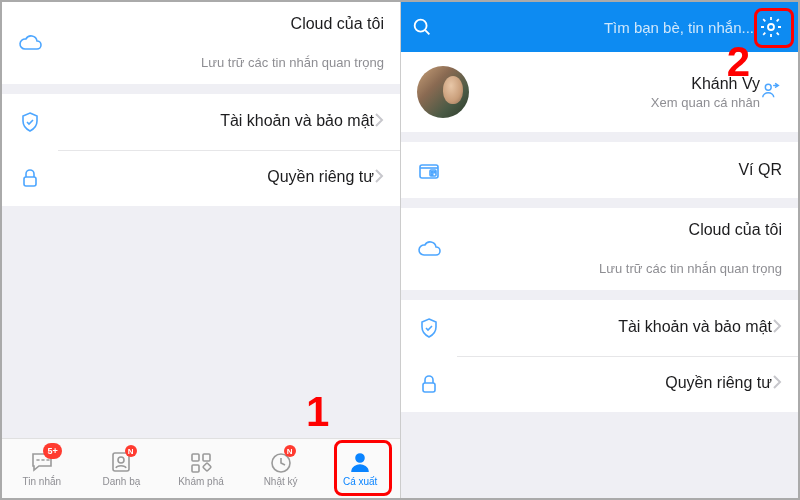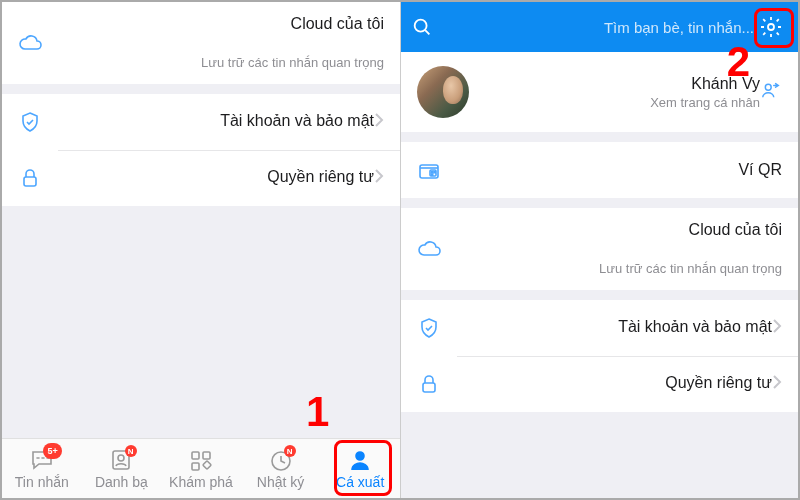--- a/index.html
+++ b/index.html
@@ -21,21 +21,21 @@
   .row-sub { font-size: 13px; color: #8e8e93; line-height: 1.3; margin-top: 20px; white-space: nowrap; overflow: hidden; text-overflow: ellipsis; }
   .chev { color: #c7c7cc; flex-shrink: 0; }
   .chev svg { width: 10px; height: 14px; }
 
   .spacer-gap { height: 10px; background: #efeff4; }
 
   
   .tabbar { margin-top: auto; background: #fafafa; border-top: 1px solid #e0e0e0; display: flex; height: 60px; }
   .tab { flex: 1; display: flex; flex-direction: column; align-items: center; justify-content: center; gap: 2px; position: relative; }
   .tab svg { width: 26px; height: 24px; }
-  .tab-label { font-size: 14px; color: #8e8e93; }
+  .tab-label { font-size: 10px; color: #8e8e93; }
   .tab.active .tab-label { color: #0a84ff; }
   .tab.active svg { stroke: #0a84ff; fill: #0a84ff; }
   .badge { position: absolute; top: 4px; left: 52%; background: #ff3b30; color: #fff; font-size: 9px; border-radius: 8px; min-width: 16px; height: 16px; padding: 0 4px; display: flex; align-items: center; justify-content: center; font-weight: 600; }
   .dot { position: absolute; top: 6px; left: 54%; width: 12px; height: 12px; border-radius: 50%; background: #ff3b30; color: #fff; font-size: 8px; display:flex; align-items:center; justify-content:center; font-weight:600;}
   
   
   .search-header { background: #0d8bf2; height: 50px; display: flex; align-items: center; padding: 0 10px; gap: 0; }
   .search-header svg.search { width: 22px; height: 22px; stroke: #fff; }
   .search-placeholder { color: #cfe7fb; font-size: 15px; flex: 1; }
   .gear-wrap { width: 34px; height: 34px; display: flex; align-items: center; justify-content: center; }
@@ -169,21 +169,21 @@
             <circle cx="12" cy="12" r="3"></circle>
             <path d="M12 2v3M12 19v3M4.2 4.2l2.1 2.1M17.7 17.7l2.1 2.1M2 12h3M19 12h3M4.2 19.8l2.1-2.1M17.7 6.3l2.1-2.1"></path>
           </svg>
       </div>
     </div>
 
     <div class="profile-row">
       <div class="avatar"></div>
       <div class="row-text">
         <div class="profile-title">Khánh Vy</div>
-        <div class="profile-sub">Xem trang cá nhân</div>
+        <div class="profile-sub">Xem quan cá nhân</div>
       </div>
       <div class="friend-switch">
         <svg viewBox="0 0 24 24" fill="none" stroke="#4da6ff" stroke-width="1.6">
             <circle cx="9" cy="9" r="3.2"></circle>
             <path d="M3 20c0-3 3-5 6-5s6 2 6 5"></path>
             <path d="M17 5l3 2-3 2M20 7h-5" stroke-linecap="round"></path>
           </svg>
       </div>
     </div>
 

